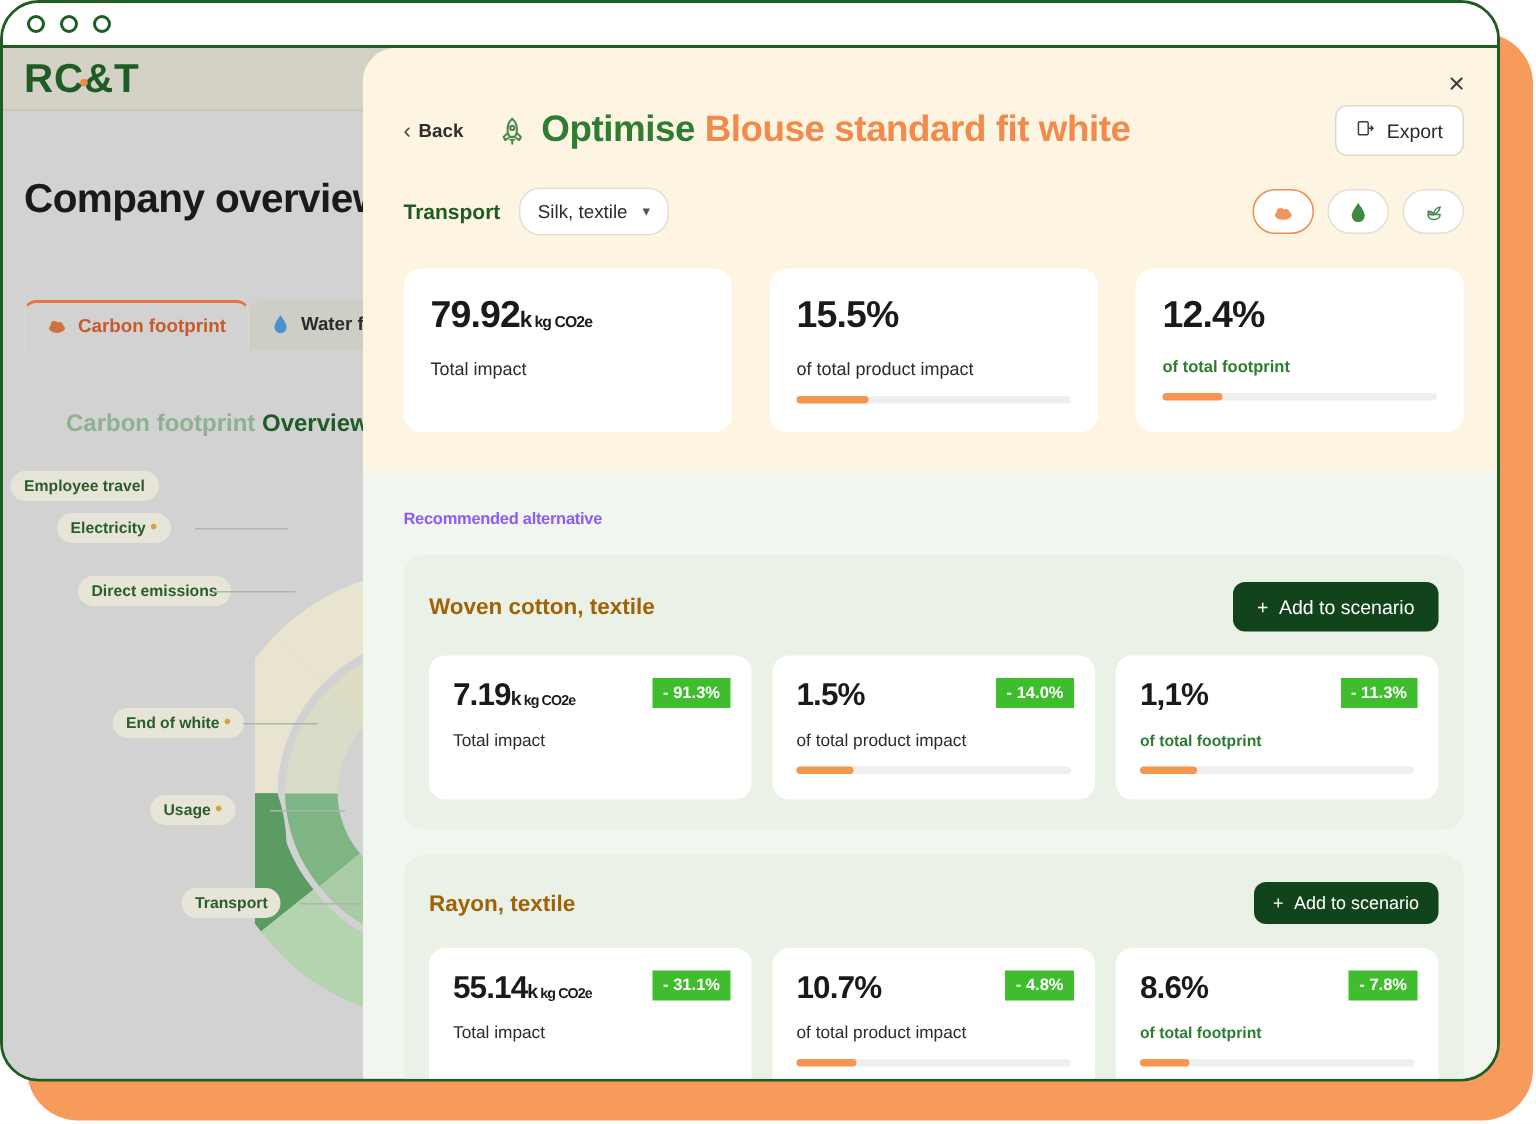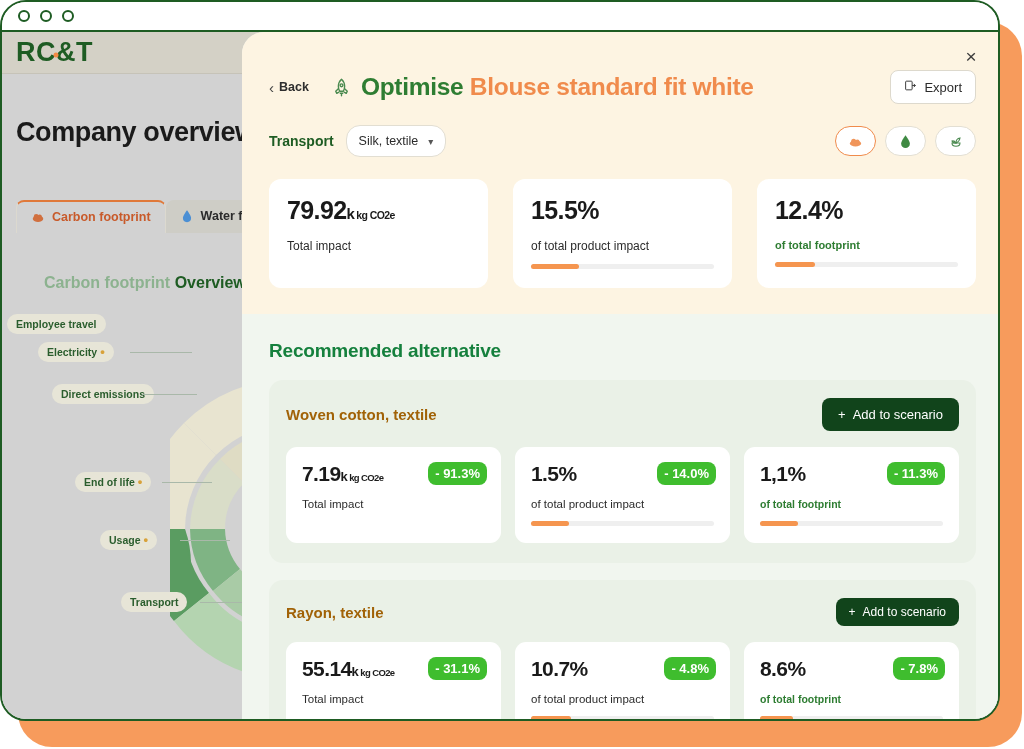--- a/index.html
+++ b/index.html
@@ -195,21 +195,21 @@
   .metric-sub.green { color:#2e7d32; font-weight:600; font-size:11px; }
   .bar-track {
     margin-top: 11px; height: 5px; border-radius: 3px;
     background:#efefef; width: 100%;
   }
   .bar-fill { height:100%; border-radius:3px; background:#f5954f; }
 
   
   .modal-body { padding: 26px 26px 0 27px; }
   .section-title {
-    font-size: 19px; font-weight: 700; color:#15803d;
+    font-size: 11px; font-weight: 700; color:#8b5cf6;
     margin-bottom: 18px; letter-spacing:-0.2px;
   }
   .alt-card {
     background:#eaf1e7; border-radius: 14px;
     padding: 18px 17px 20px 17px;
     margin-bottom: 17px;
   }
   .alt-head { display:flex; align-items:center; margin-bottom: 16px; }
   .alt-name { font-size: 15px; font-weight:700; color:#a16207; }
   .add-btn {
@@ -225,22 +225,22 @@
     flex:1; background:#fff; border-radius: 11px;
     padding: 15px 16px 17px 16px;
     position: relative; min-height: 94px;
   }
   .alt-metric .metric-val { font-size: 21px; }
   .alt-metric .metric-val .k { font-size: 13px; }
   .alt-metric .metric-val .unit { font-size: 9.5px; }
   .badge {
     position:absolute; right: 14px; top: 15px;
     background:#3fbd2e; color:#fff;
-    font-size: 13px; font-weight: 700;
-    padding: 4px 7px; border-radius: 8px;
+    font-size: 11px; font-weight: 700;
+    padding: 4px 7px; border-radius: 0;
     white-space: nowrap;
   }
   .alt-metric .metric-sub { margin-top: 12px; font-size: 11.5px; }
   .alt-metric .metric-sub.green { font-size: 10.5px; }
 </style>
 </head>
 <body>
 
 <div id="stage">
 
@@ -310,21 +310,21 @@
             <path d="M -100 0 A100 100 0 0 0 -77 62 L -50 40 A65 65 0 0 1 -65 0 Z" fill="#7fb484"></path>
             <path d="M -77 62 A100 100 0 0 0 -31 95 L -20 62 A65 65 0 0 1 -50 40 Z" fill="#a9cba6"></path>
             <path d="M -31 95 A100 100 0 0 0 40 92 L 26 60 A65 65 0 0 1 -20 62 Z" fill="#cfdcc6"></path>
             <path d="M 40 92 A100 100 0 0 0 97 -25 L 63 -16 A65 65 0 0 1 26 60 Z" fill="#ded9c0"></path>
             <text x="42" y="-42" transform="rotate(48 42 -42)" font-size="9" fill="#3c4a3b" font-family="Liberation Sans, sans-serif">Corporate</text>
           </g>
         </svg>
         <span class="pill-label" style="left:-163px; top:-50px;"><span>Employee travel</span></span>
         <span class="pill-label" style="left:-132px; top:-22px;"><span>Electricity</span> <span class="bullet">•</span></span>
         <span class="pill-label" style="left:-118px; top:20px;"><span>Direct emissions</span></span>
-        <span class="pill-label" style="left:-95px; top:108px;"><span>End of life</span> <span class="bullet">•</span></span>
+        <span class="pill-label" style="left:-95px; top:108px;"><span>End of white</span> <span class="bullet">•</span></span>
         <span class="pill-label" style="left:-70px; top:166px;"><span>Usage</span> <span class="bullet">•</span></span>
         <span class="pill-label" style="left:-49px; top:228px;"><span>Transport</span></span>
 
         <div class="leader" style="left:-40px; top:-12px; width:62px;"></div>
         <div class="leader" style="left:-28px; top:30px; width:55px;"></div>
         <div class="leader" style="left:-8px; top:118px; width:50px;"></div>
         <div class="leader" style="left:10px; top:176px; width:50px;"></div>
         <div class="leader" style="left:30px; top:238px; width:50px;"></div>
       </div>
     </div>

